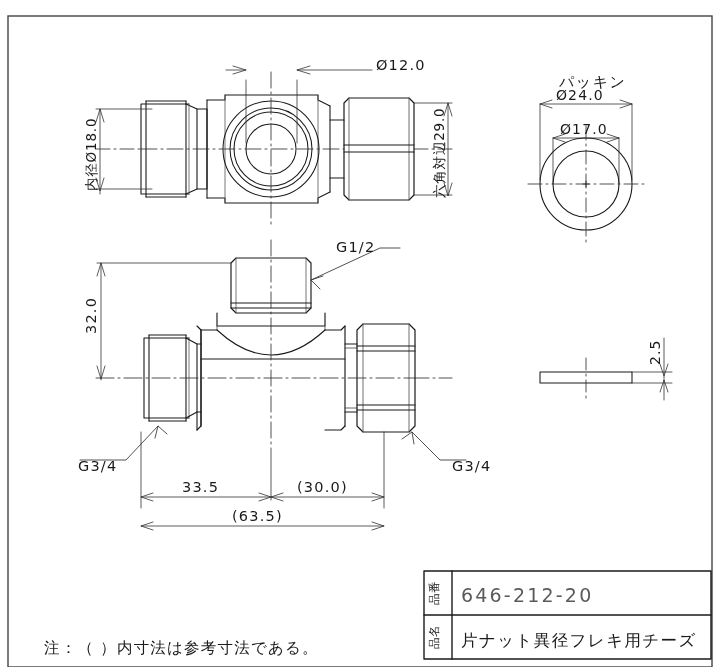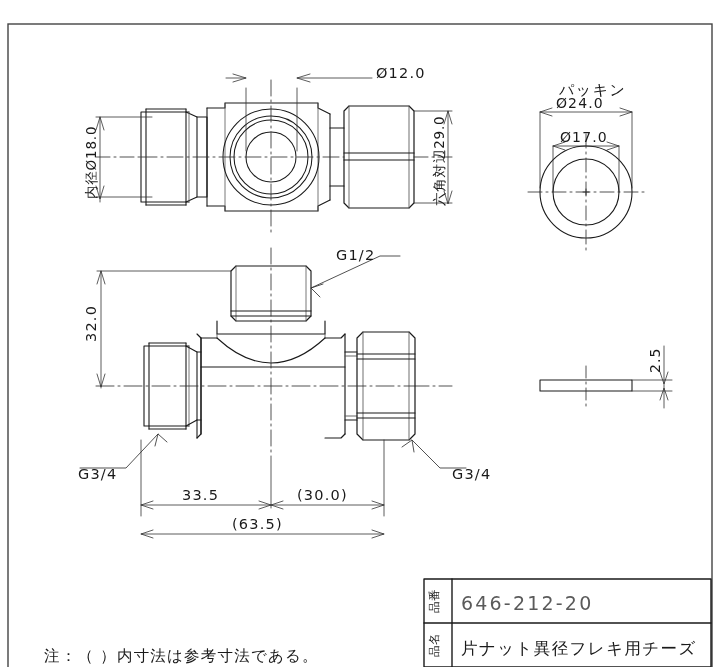--- a/index.html
+++ b/index.html
@@ -9,21 +9,21 @@
   }
   body {
     width: 720px; height: 667px;
     font-family: "DejaVu Sans", "Liberation Sans", sans-serif;
     color: #1a1a1a;
     position: relative;
     overflow: hidden;
   }
   #sheet {
     position: absolute;
-    left: 0; top: 16px;
+    left: 0; top: 8px;
     width: 720px; height: 472px;
   }
   #sheet svg { display: block; }
 </style>
 </head>
 <body>
 
 <div id="sheet">
 <svg width="720" height="667" viewBox="0 0 720 667" xmlns="http://www.w3.org/2000/svg">
 

